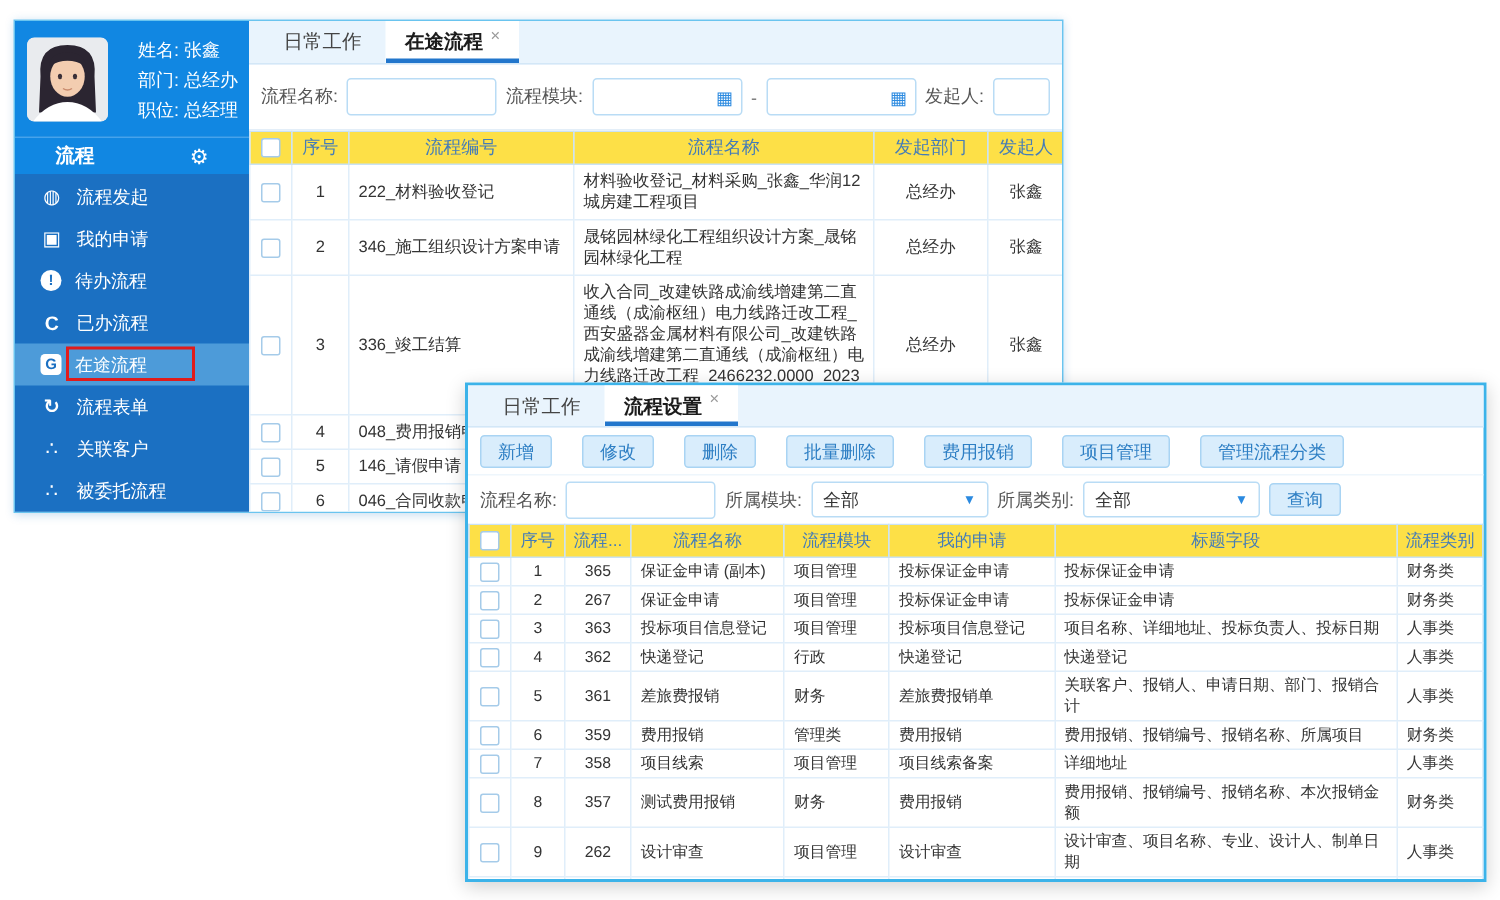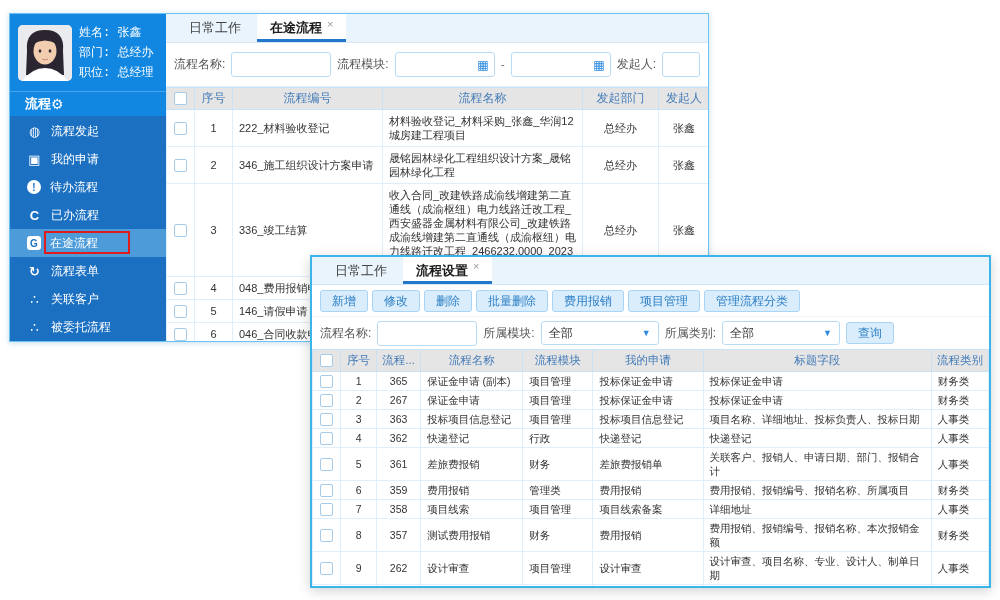--- a/index.html
+++ b/index.html
@@ -7,25 +7,25 @@
   .canvas {
     position:relative; width:1000px; height:600px; background:#fff; overflow:hidden;
     font-family:"Liberation Sans","DejaVu Sans",sans-serif; color:#333;
   }
   .win { position:absolute; background:#fff; }
 
   
   .win1 { left:9px; top:13px; width:700px; height:329px; border:1px solid #6ac4ef;
           display:flex; box-shadow:0 1px 6px rgba(30,120,190,.25); }
   .sidebar { width:156px; flex:none; background:#1b70c2; color:#fff; display:flex; flex-direction:column; }
-  .profile { background:#1187e2; height:77px; padding:10px 8px; display:flex; align-items:center; gap:7px;font-family:Liberation Mono, monospace; }
+  .profile { background:#1187e2; height:77px; padding:10px 8px; display:flex; align-items:center; gap:20px; }
   .avatar { width:54px; height:56px; border-radius:5px; overflow:hidden; flex:none; background:#e9ebee; }
   .pinfo { font-size:12px; line-height:20px; white-space:nowrap; }
   .side-header { background:#1187e2; border-top:1px solid #46a3ec; height:25px; flex:none;
-                 display:flex; align-items:center; justify-content:flex-start; padding:0 15px;
+                 display:flex; align-items:center; justify-content:space-between; padding:0 27px;
                  font-weight:bold; font-size:13px; }
   .gear { cursor:pointer; font-size:14px; font-weight:normal; }
   .side-menu { flex:1; background:#1b70c2; padding-top:1px; }
   .side-item { height:28px; display:flex; align-items:center; gap:9px; padding-left:17px;
                font-size:12px; cursor:pointer; position:relative; }
   .side-item.active { background:#4d9bd9; }
   .micon { width:15px; height:15px; flex:none; display:flex; align-items:center; justify-content:center;
            font-size:13px; font-style:normal; }
   .micon[data-name="todo-alert-icon"] { background:#fff; color:#1b70c2; border-radius:50%;
            font-weight:bold; font-size:10px; width:14px; height:14px; }
@@ -48,39 +48,39 @@
          font-size:12px; padding:0 5px; outline:none; color:#333; font-family:inherit; }
   input.inp { width:100px; }
   .datebox { width:100px; flex:none; display:inline-flex; align-items:center; justify-content:flex-end;
              padding:0 5px; cursor:pointer; }
   .cal { font-style:normal; color:#2b8ae0; font-size:12px; line-height:1; cursor:pointer; }
   .dash { color:#777; }
   .grow { flex:1; min-width:10px; }
 
   .twrap { flex:1; overflow:hidden; }
   table.grid { border-collapse:collapse; width:100%; table-layout:fixed; }
-  .grid th { background:#e5e5e5; color:#447cb8; font-weight:normal; border:1px solid #c9e2f5;
+  .grid th { background:#fde047; color:#447cb8; font-weight:normal; border:1px solid #c9e2f5;
              height:22px; text-align:center; }
   .grid td { border:1px solid #e0eefa; vertical-align:middle; word-break:break-all; overflow:hidden; }
   .grid1 { font-size:11px; }
   .grid1 th { font-size:12px; }
   .grid1 td { padding:4px 6px; line-height:14px; }
   .grid2 { font-size:10.5px; }
   .grid2 th { font-size:11.5px; }
   .grid2 td { padding:2px 6px; line-height:14px; }
   .al-c { text-align:center; }
   .al-l { text-align:left; }
   .cb { width:13px; height:13px; border:1px solid #a5cbe9; border-radius:2px; background:#fff;
         margin:0 auto; cursor:pointer; }
 
   
   .win2 { left:310px; top:255px; width:681px; height:333px; border:2px solid #3cb3e9;
           display:flex; flex-direction:column; box-shadow:0 3px 12px rgba(0,0,0,.18); }
   .win2 .tabbar { height:28px; }
-  .toolbar { height:32px; flex:none; display:flex; align-items:center; gap:4px; padding:0 8px;
+  .toolbar { height:32px; flex:none; display:flex; align-items:center; gap:20px; padding:0 8px;
              border-bottom:1px solid #eef6fc; }
   .tbtn { background:#d9edfc; border:1px solid #a9d4f3; color:#2e7fc4; font-size:12px;
           padding:4px 11px; border-radius:3px; cursor:pointer; font-family:inherit; line-height:1; }
   .searchrow2 { height:32px; flex:none; display:flex; align-items:center; gap:6px; padding:0 8px;
                 font-size:12px; color:#555; }
   .selectbox { width:118px; height:24px; border:1px solid #b9dcf5; border-radius:3px; background:#fff;
                display:inline-flex; align-items:center; justify-content:space-between; padding:0 7px;
                color:#333; cursor:pointer; }
   .caret { font-style:normal; color:#2b8ae0; font-size:9px; line-height:1; }
 </style>

